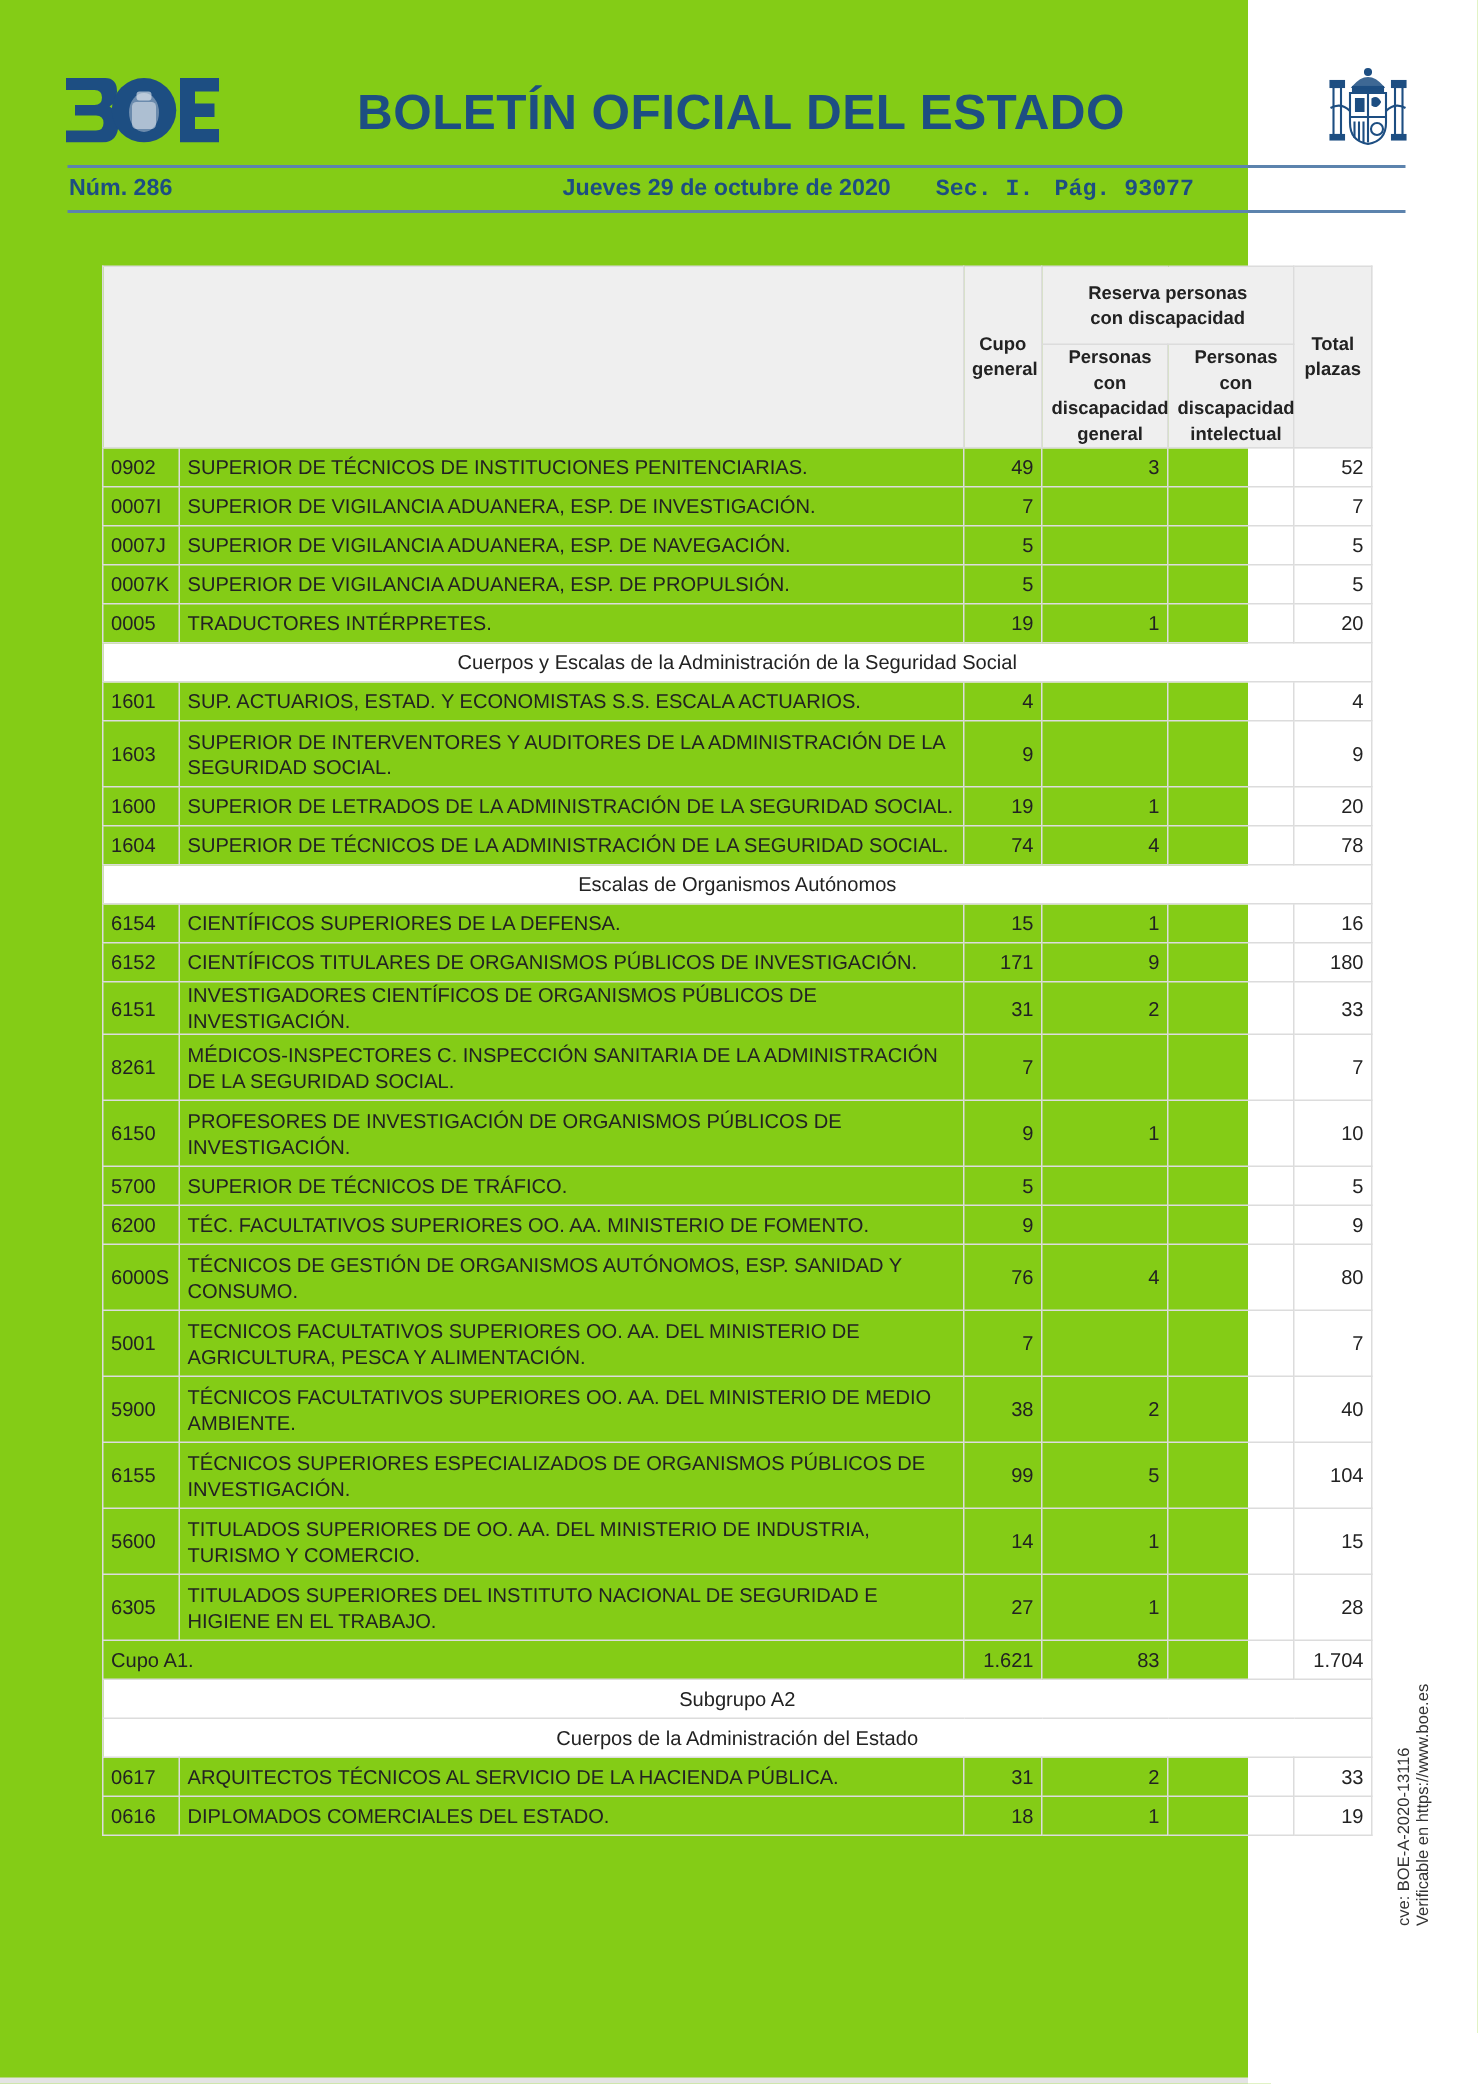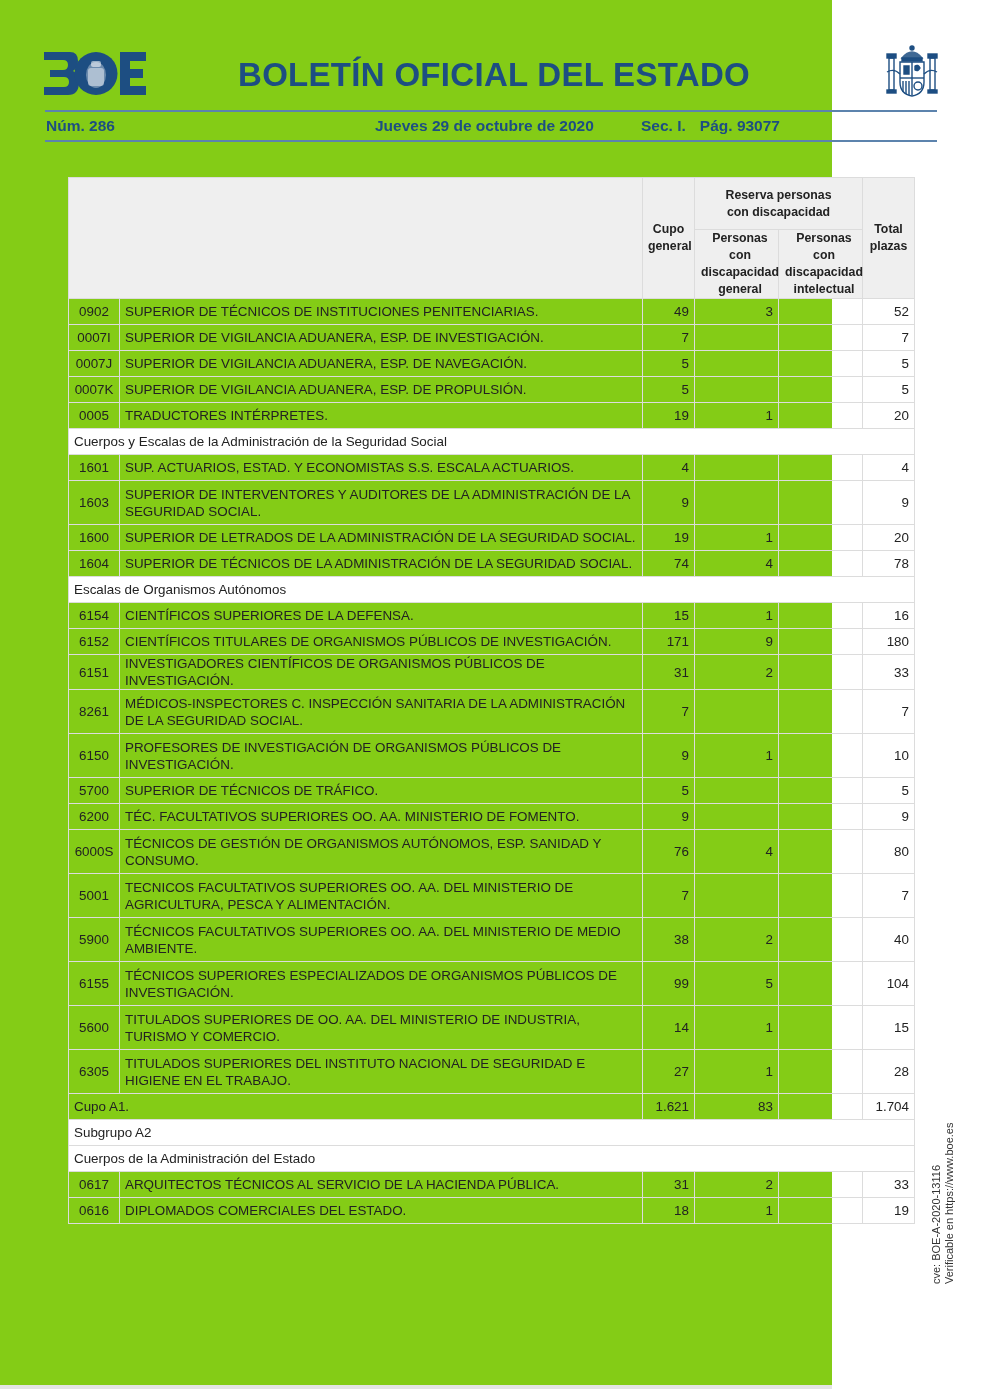--- a/index.html
+++ b/index.html
@@ -10,33 +10,33 @@
   
   .logo { position: absolute; left: 44px; top: 52px; width: 102px; height: 43px; }
   .title { position: absolute; left: 238px; top: 56px; font-size: 33px; font-weight: bold; color: #1d4e82; letter-spacing: 0.3px; white-space: nowrap; }
   .crest { position: absolute; left: 884px; top: 44px; width: 56px; height: 56px; }
   .rule { position: absolute; left: 45px; width: 892px; height: 2px; background: #5c83ad; }
   .rule.top { top: 110px; }
   .rule.bottom { top: 140px; }
   .hdr-text { position: absolute; top: 117px; font-size: 15.5px; font-weight: bold; color: #1d4e82; white-space: nowrap; }
   .num { left: 46px; }
   .date { left: 375px; }
-  .secpag { right: 52px; }
+  .secpag { right: 36px; font-family: Liberation Mono, monospace; }
   .secpag span + span { margin-left: 14px; }
 
   
   table.grid { position: absolute; left: 68px; top: 177px; width: 846px; border-collapse: collapse; table-layout: fixed; font-size: 13.4px; }
   table.grid td, table.grid th { border: 1.5px solid #dcdcdc; padding: 0 5px; vertical-align: middle; line-height: 17px; }
   th { background: #efefef; font-weight: bold; font-size: 12.3px; line-height: 16px; color: #222; }
   th.blank { background: #efefef; }
   tr.r1 td { height: 25px; }
   tr.r2 td { height: 43px; }
-  td.code { text-align: center; padding: 0 2px; }
+  td.code { text-align: left; padding: 0 2px; }
   td.num-cell { text-align: right; padding-right: 5px; }
-  td.section { text-align: left; height: 25px; background: #fff; }
+  td.section { text-align: center; height: 25px; background: #fff; }
   td.section.italic { }
   td.total-label { padding-left: 18px; }
 
   
   .cve { position: absolute; left: 930px; top: 1284px; transform: rotate(-90deg); transform-origin: 0 0; font-size: 11px; line-height: 13px; color: #333; white-space: nowrap; }
 </style>
 </head>
 <body>
 
 <div class="page">

